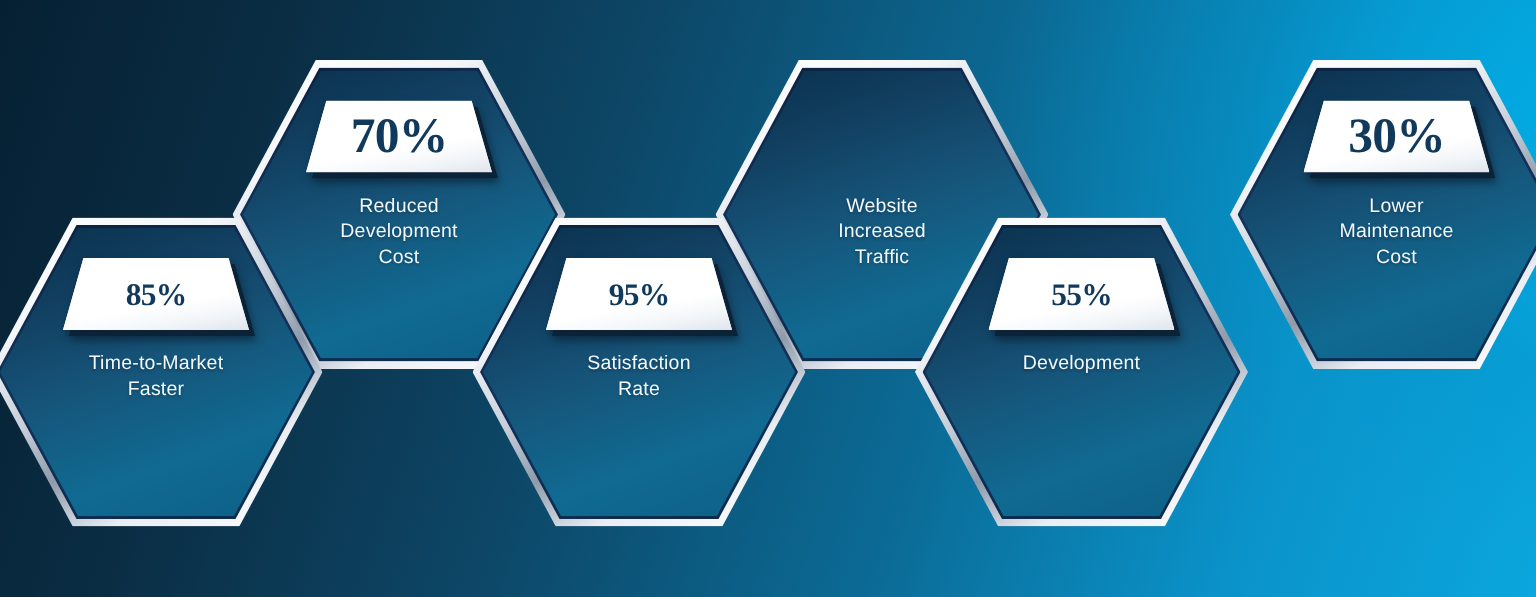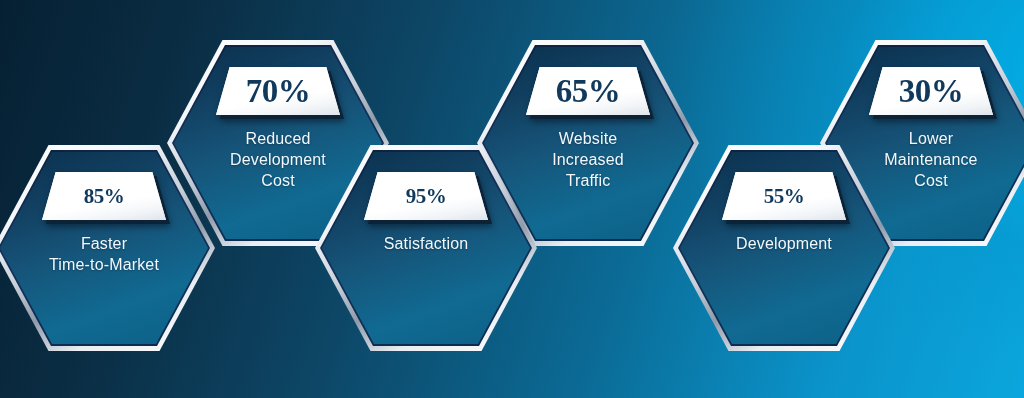--- a/index.html
+++ b/index.html
@@ -89,36 +89,36 @@
   
   .caption {
     position:absolute;
     left:50%;
     transform:translateX(-50%);
     width:86%;
     text-align:center;
     color:#f2f8fc;
     font-family:"Liberation Sans", sans-serif;
     font-weight:400;
-    font-size:16px;
+    font-size:13px;
     line-height:1.32;
     letter-spacing:0.15px;
     text-shadow:0 1px 2px rgba(4,20,34,0.35);
   }
 
   
   
   .row-top    { top:40px;  width:222px; height:206px; }
   .row-bottom { top:145px; width:222px; height:206px; }
 
   .hex.h1 { left:-7px;  }
-  .hex.h2 { left:167px; }
+  .hex.h2 { left:155px; }
   .hex.h3 { left:315px; }
   .hex.h4 { left:477px; }
-  .hex.h5 { left:673px; }
+  .hex.h5 { left:610px; }
   .hex.h6 { left:820px; }
 
   
   .frame-w  { inset:5px; }     
   .frame-d  { inset:7px; }     
 
   
   .row-top .banner-wrap    { top:27px;  width:124px; height:48px; }
   .row-bottom .banner-wrap { top:27px;  width:124px; height:48px; }
   .row-top .pct            { font-size:33px; }
@@ -144,22 +144,22 @@
     <div class="hex-dark frame-d"></div>
     <div class="hex-body">
       <div class="banner-wrap">
         <div class="banner-shadow"></div>
         <div class="banner-outline"></div>
         <div class="banner">
           <span class="pct">85%</span>
         </div>
       </div>
       <div class="caption">
+        <div>Time-to-Market</div>
         <div>Faster</div>
-        <div>Time-to-Market</div>
       </div>
     </div>
   </div>
 
   <div class="hex h2 row-top">
     <div class="hex-bevel frame-w"></div>
     <div class="hex-dark frame-d"></div>
     <div class="hex-body">
       <div class="banner-wrap">
         <div class="banner-shadow"></div>
@@ -182,35 +182,29 @@
     <div class="hex-body">
       <div class="banner-wrap">
         <div class="banner-shadow"></div>
         <div class="banner-outline"></div>
         <div class="banner">
           <span class="pct">95%</span>
         </div>
       </div>
       <div class="caption">
         <div>Satisfaction</div>
+        <div>Rate</div>
       </div>
     </div>
   </div>
 
   <div class="hex h4 row-top">
     <div class="hex-bevel frame-w"></div>
     <div class="hex-dark frame-d"></div>
     <div class="hex-body">
-      <div class="banner-wrap">
-        <div class="banner-shadow"></div>
-        <div class="banner-outline"></div>
-        <div class="banner">
-          <span class="pct">65%</span>
-        </div>
-      </div>
       <div class="caption">
         <div>Website</div>
         <div>Increased</div>
         <div>Traffic</div>
       </div>
     </div>
   </div>
 
   <div class="hex h5 row-bottom">
     <div class="hex-bevel frame-w"></div>

